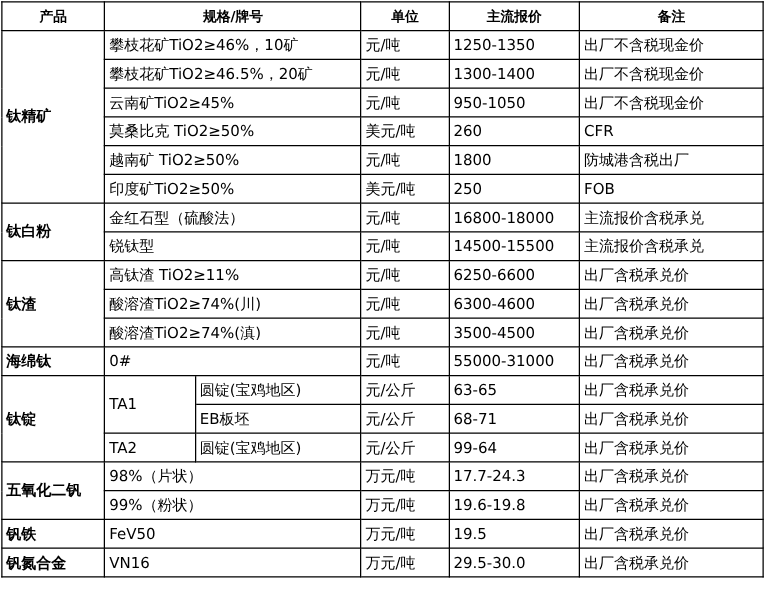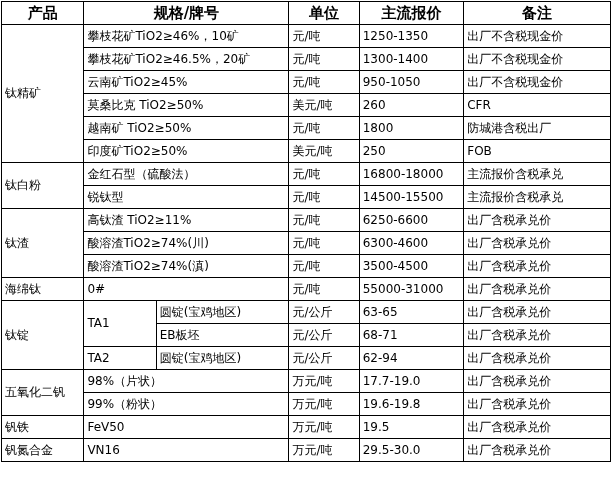--- a/index.html
+++ b/index.html
@@ -27,31 +27,31 @@
     line-height: 13px;
     height: 22px;
     vertical-align: middle;
     text-align: left;
     white-space: nowrap;
     overflow: hidden;
   }
   table.price-table th {
     font-weight: bold;
     text-align: center;
-    font-size: 15px;
+    font-size: 11px;
   }
   .c-product { width: 82px; }
   .c-spec-a  { width: 72px; }
   .c-spec-b  { width: 132px; }
   .c-unit    { width: 70px; }
   .c-price   { width: 104px; }
   .c-remark  { width: 146px; }
   td.prodcell {
     text-align: center;
-    font-weight: normal;
+    font-weight: bold;
     font-size: 13px;
   }
   td.spec-span { text-align: left; }
   td.sub-left  { text-align: left; }
 </style>
 </head>
 <body>
 
 <table class="price-table">
   <colgroup>
@@ -159,28 +159,28 @@
       <tr>
         <td class="sub-left">EB板坯</td>
         <td>元/公斤</td>
         <td>68-71</td>
         <td>出厂含税承兑价</td>
       </tr>
       <tr>
         <td class="sub-left" rowspan="1">TA2</td>
         <td class="sub-left">圆锭(宝鸡地区)</td>
         <td>元/公斤</td>
-        <td>62-94</td>
+        <td>99-64</td>
         <td>出厂含税承兑价</td>
       </tr>
       <tr>
         <td class="prodcell" rowspan="2">五氧化二钒</td>
         <td class="spec-span" colspan="2">98%（片状）</td>
         <td>万元/吨</td>
-        <td>17.7-19.0</td>
+        <td>17.7-24.3</td>
         <td>出厂含税承兑价</td>
       </tr>
       <tr>
         <td class="spec-span" colspan="2">99%（粉状）</td>
         <td>万元/吨</td>
         <td>19.6-19.8</td>
         <td>出厂含税承兑价</td>
       </tr>
       <tr>
         <td class="prodcell" rowspan="1">钒铁</td>

